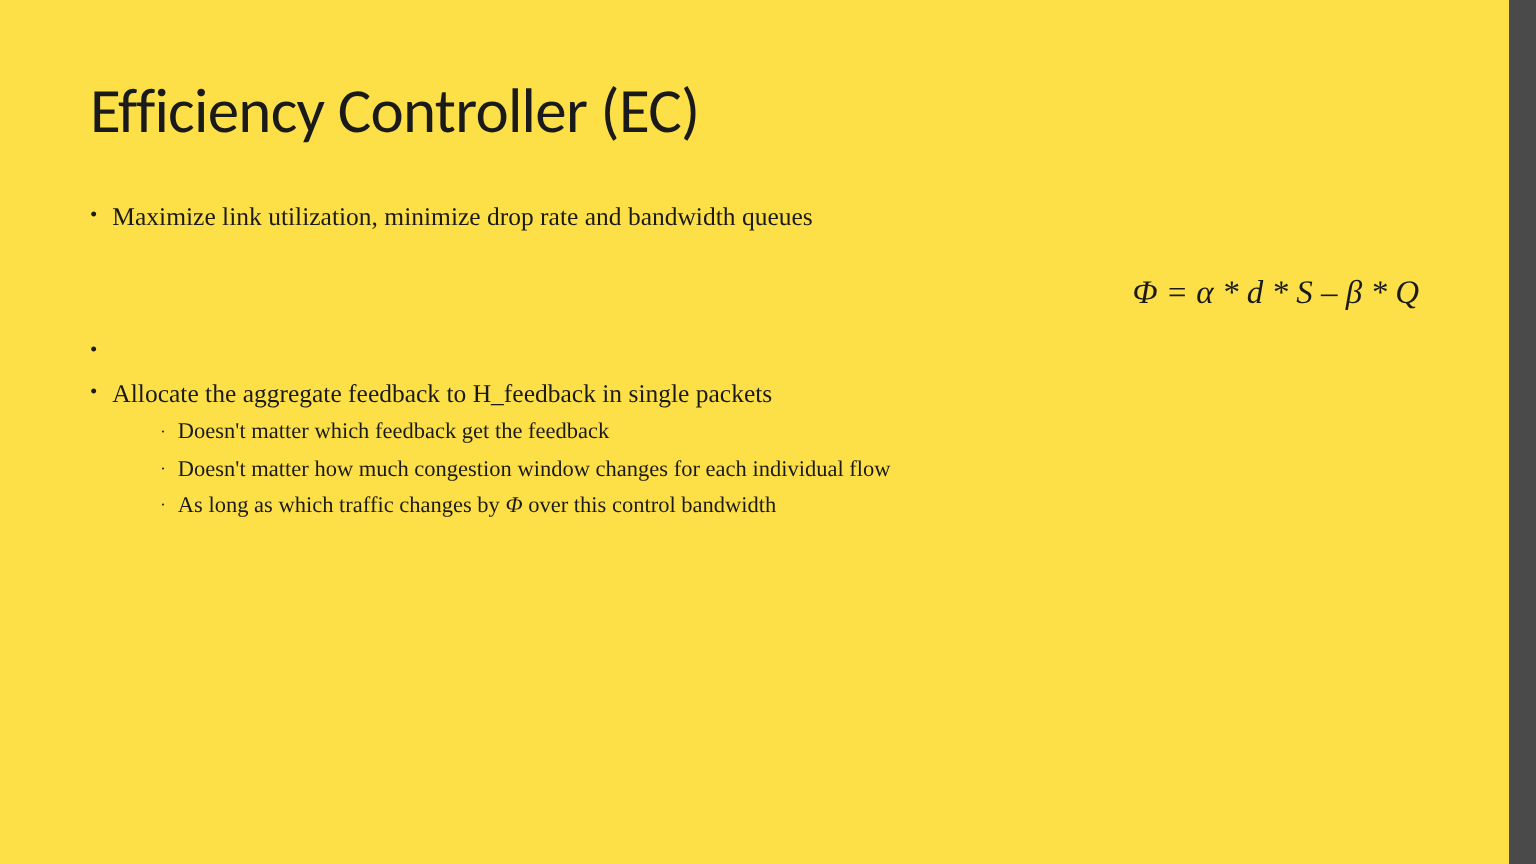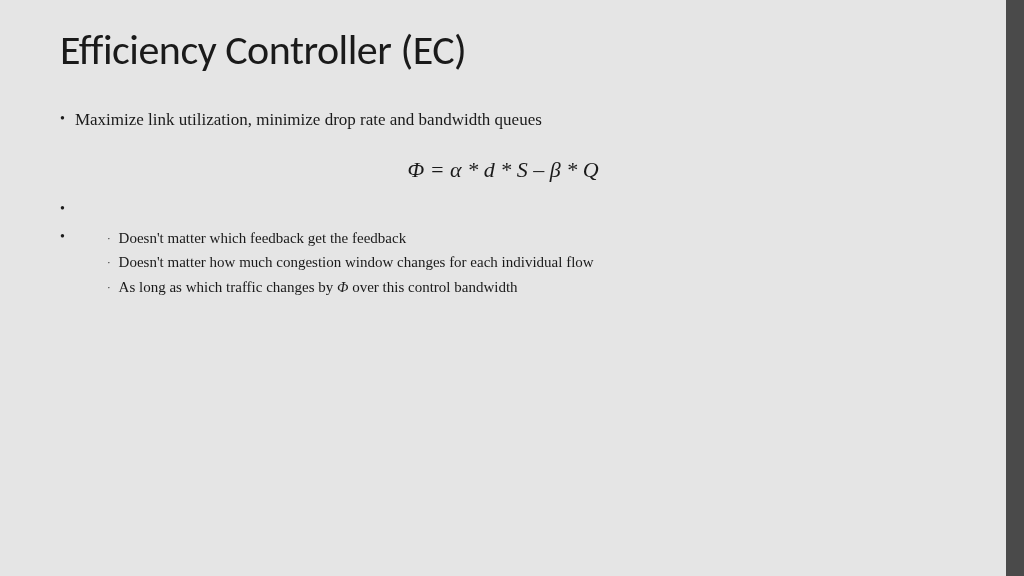--- a/index.html
+++ b/index.html
@@ -12,22 +12,22 @@
       width: 1024px;
       height: 576px;
       overflow: hidden;
       font-family: 'Georgia', 'Times New Roman', serif;
       background: #ffffff;
       display: flex;
     }
 
     .slide-content {
       flex: 1;
-      background: #e5e5e5;
-      padding: 24px 60px 40px 60px;
+      background: #fde047;
+      padding: 49px 60px 40px 60px;
       display: flex;
       flex-direction: column;
       position: relative;
     }
 
     .sidebar {
       width: 18px;
       background: #4a4a4a;
       flex-shrink: 0;
     }
@@ -75,21 +75,21 @@
     }
 
     .sub-bullet-item .bullet-marker {
       margin-right: 8px;
       font-size: 11px;
       margin-top: 3px;
       flex-shrink: 0;
     }
 
     .formula-block {
-      text-align: center;
+      text-align: right;
       font-size: 22px;
       font-style: italic;
       color: #1a1a1a;
       margin: 18px 0 14px 0;
       font-family: 'Times New Roman', serif;
     }
 
     .formula-block .var {
       font-style: italic;
     }
@@ -145,20 +145,21 @@
 
   <ul class="bullet-list">
 
     <li class="bullet-item">
       <span class="bullet-marker">•</span>
     </li>
 
     <li class="bullet-item">
       <span class="bullet-marker">•</span>
       <span>
+        <span>Allocate the aggregate feedback to H_feedback in single packets</span>
         <div class="sub-bullets-container">
           <div class="sub-bullet-item">
             <span class="bullet-marker">·</span>
             <span>Doesn't matter which feedback get the feedback</span>
           </div>
           <div class="sub-bullet-item">
             <span class="bullet-marker">·</span>
             <span>Doesn't matter how much congestion window changes for each individual flow</span>
           </div>
           <div class="sub-bullet-item">

